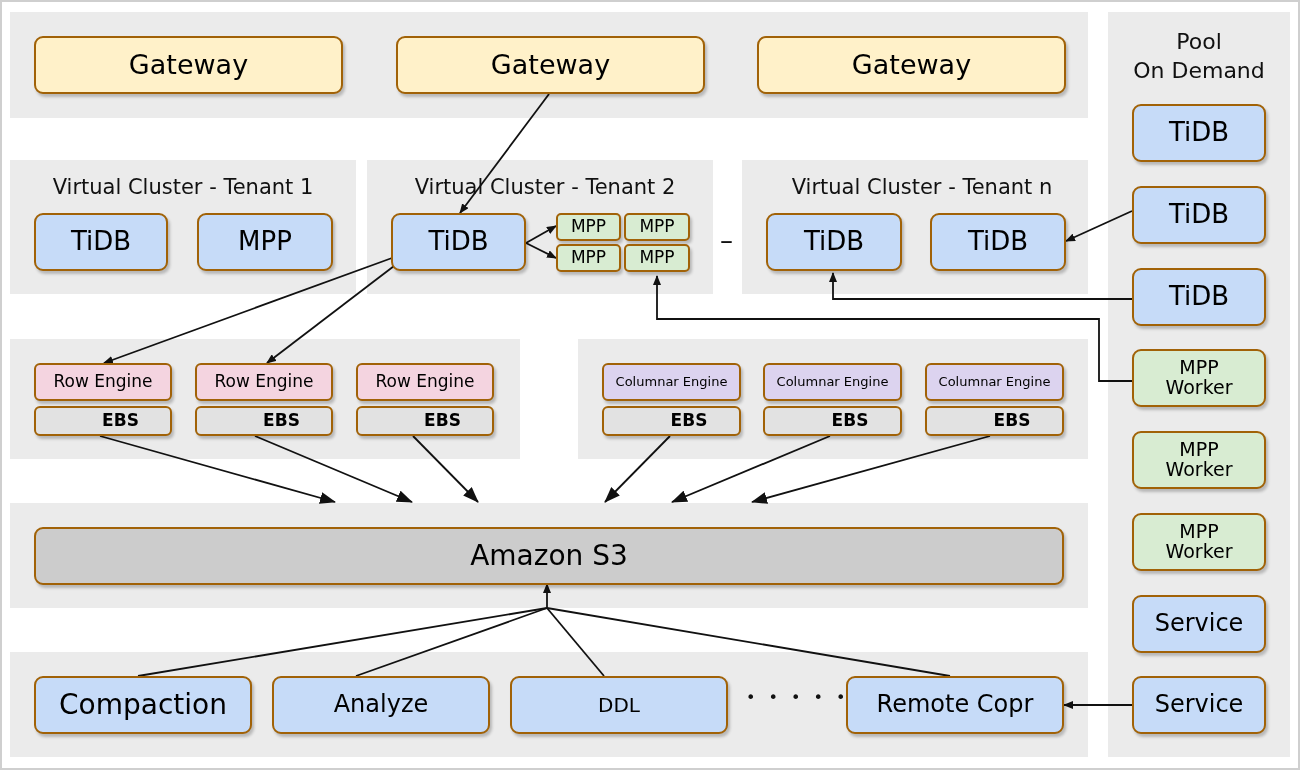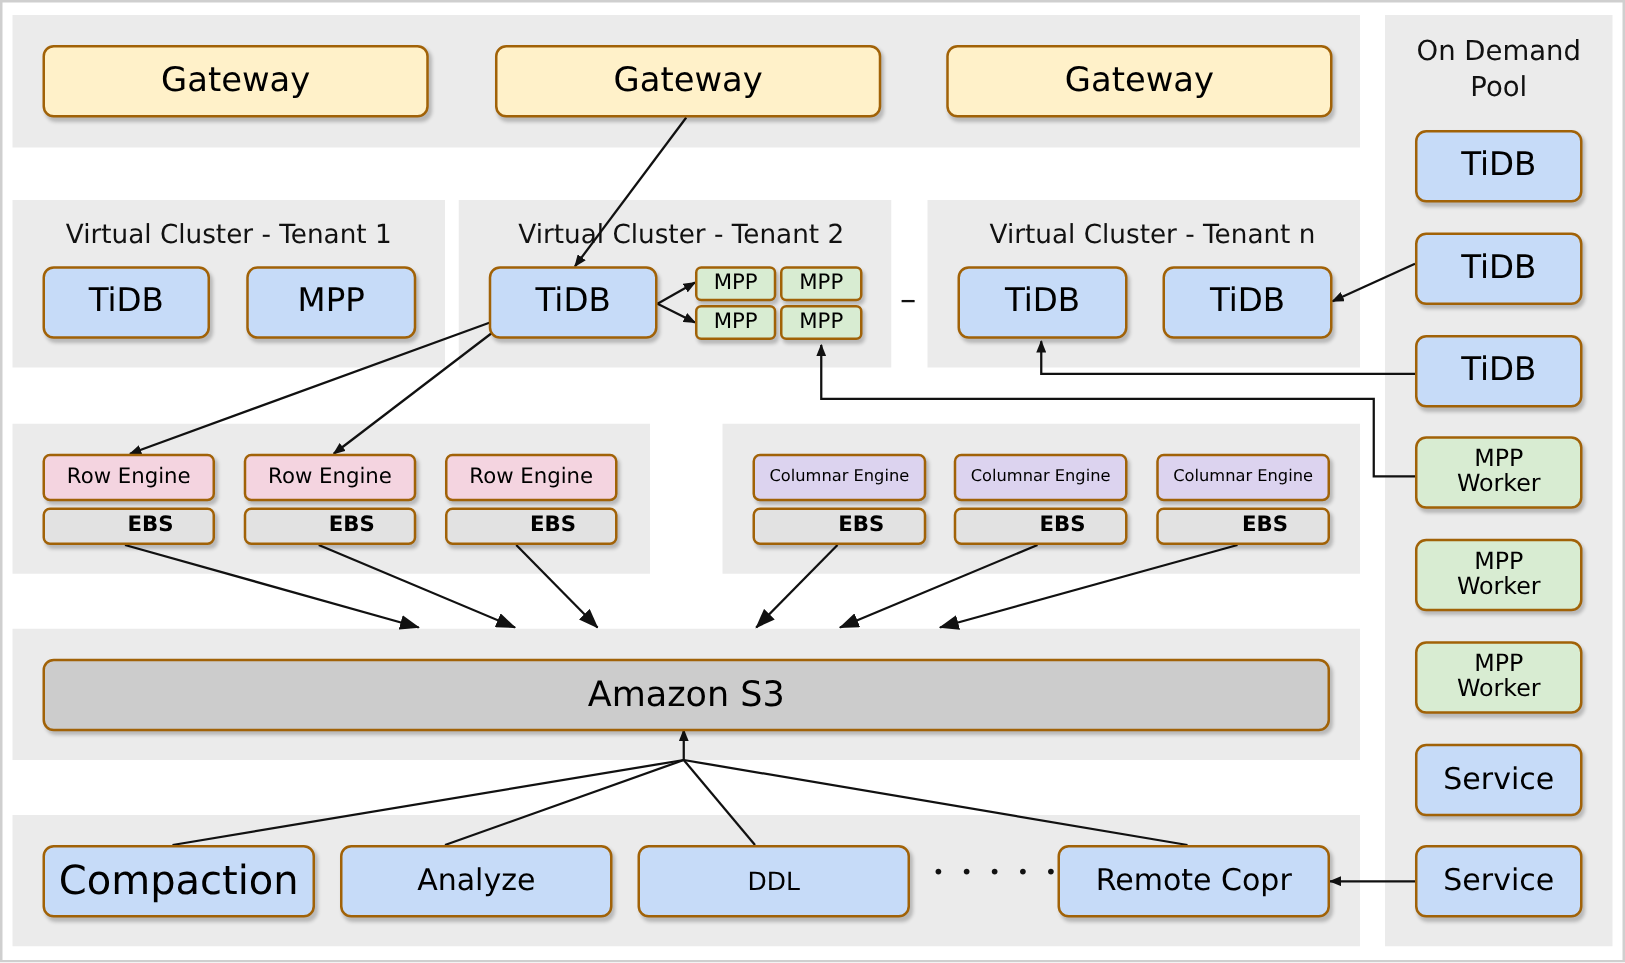--- a/index.html
+++ b/index.html
@@ -97,29 +97,29 @@
 
 <div class="box purple" style="left:602px;top:363px;width:139px;height:38px;font-size:13px;border-radius:6px;">Columnar Engine</div>
 <div class="box gray" style="left:602px;top:406px;width:139px;height:30px;font-size:17px;font-weight:bold;border-radius:6px;">EBS</div>
 <div class="box purple" style="left:763px;top:363px;width:139px;height:38px;font-size:13px;border-radius:6px;">Columnar Engine</div>
 <div class="box gray" style="left:763px;top:406px;width:139px;height:30px;font-size:17px;font-weight:bold;border-radius:6px;">EBS</div>
 <div class="box purple" style="left:925px;top:363px;width:139px;height:38px;font-size:13px;border-radius:6px;">Columnar Engine</div>
 <div class="box gray" style="left:925px;top:406px;width:139px;height:30px;font-size:17px;font-weight:bold;border-radius:6px;">EBS</div>
 
 <div class="box darkgray" style="left:34px;top:527px;width:1030px;height:58px;font-size:28px;">Amazon S3</div>
 
-<div class="box blue" style="left:34px;top:676px;width:218px;height:58px;font-size:32px;">Compaction</div>
+<div class="box blue" style="left:34px;top:676px;width:218px;height:58px;font-size:28px;">Compaction</div>
 <div class="box blue" style="left:272px;top:676px;width:218px;height:58px;font-size:24px;">Analyze</div>
 <div class="box blue" style="left:510px;top:676px;width:218px;height:58px;font-size:20px;">DDL</div>
 <div class="dots" style="left:746px;top:688px;font-size:16px;">• • • • •</div>
 <div class="box blue" style="left:846px;top:676px;width:218px;height:58px;font-size:24px;">Remote Copr</div>
 
 <div class="title" style="left:1108px;top:28px;width:182px;font-size:22px;line-height:1.3;">
+  <div>Pool</div>
   <div>On Demand</div>
-  <div>Pool</div>
 </div>
 <div class="box blue" style="left:1132px;top:104px;width:134px;height:58px;font-size:26px;">TiDB</div>
 <div class="box blue" style="left:1132px;top:186px;width:134px;height:58px;font-size:26px;">TiDB</div>
 <div class="box blue" style="left:1132px;top:268px;width:134px;height:58px;font-size:26px;">TiDB</div>
 <div class="box green" style="left:1132px;top:349px;width:134px;height:58px;font-size:19px;flex-direction:column;">
   <span>MPP</span>
   <span>Worker</span>
 </div>
 <div class="box green" style="left:1132px;top:431px;width:134px;height:58px;font-size:19px;flex-direction:column;">
   <span>MPP</span>

